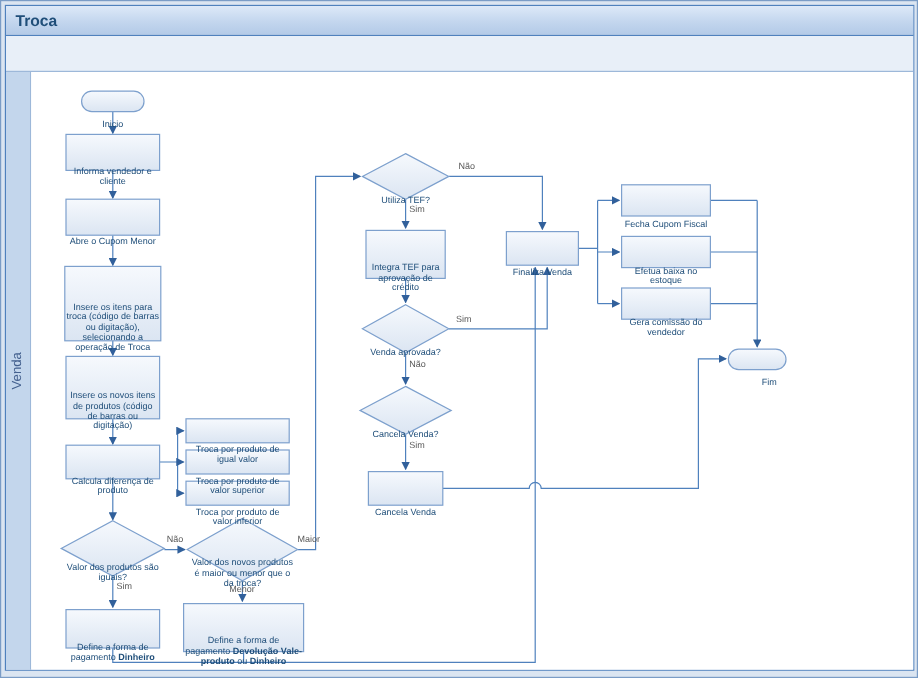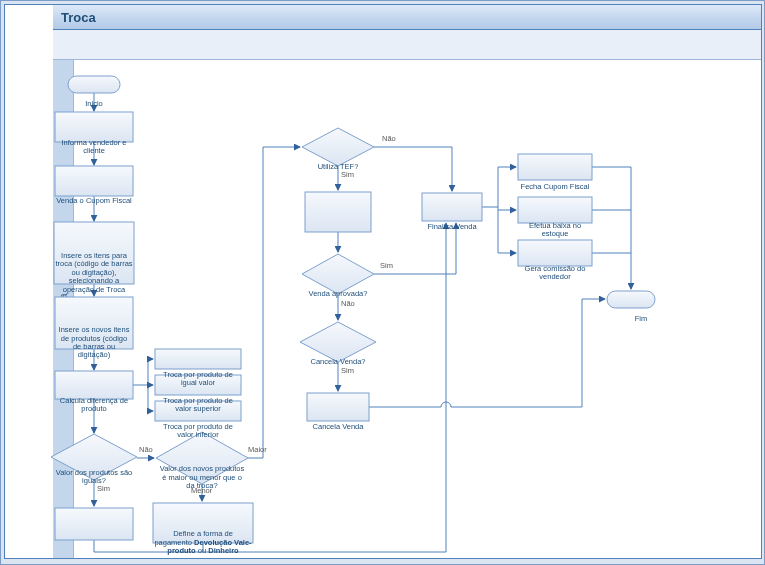--- a/index.html
+++ b/index.html
@@ -4,21 +4,21 @@
 <style>
   html,body { margin:0; padding:0; }
   .screen {
     position:relative; width:765px; height:565px;
     background:#dbe5f1; overflow:hidden; box-sizing:border-box;
     border:1px solid #7a9cc6;
     font-family:"Liberation Sans", sans-serif;
   }
   .pool {
     position:absolute; left:3px; top:3px; width:758px; height:555px;
-    border:1px solid #4f81bd; background:#fff; box-sizing:border-box;padding-left:48px;
+    border:1px solid #4f81bd; background:#fff; box-sizing:border-box;
   }
   .pool-header {
     height:25px; background:linear-gradient(180deg,#dde9f8 0%,#c3d6ee 55%,#b3cae7 100%);
     border-bottom:1px solid #4f81bd;
     display:flex; align-items:center; padding-left:8px; box-sizing:border-box;
   }
   .pool-title { font-size:13px; font-weight:bold; color:#1f4e79; }
   .band { height:30px; background:#e8eff8; border-bottom:1px solid #9db8d9; box-sizing:border-box; }
   .lane { display:flex; height:498px; }
   .lane-label {
@@ -128,21 +128,21 @@
     </g>
   </svg>
 
   <div class="node" style="left:67px;top:75px;width:52px;height:17px">
       <span class="txt">Inicio</span>
     </div>
   <div class="node" style="left:54px;top:111px;width:78px;height:30px">
       <span class="txt">Informa vendedor e cliente</span>
     </div>
   <div class="node" style="left:54px;top:165px;width:78px;height:30px">
-      <span class="txt">Venda o Cupom Fiscal</span>
+      <span class="txt">Abre o Cupom Menor</span>
     </div>
   <div class="node" style="left:53px;top:221px;width:80px;height:62px">
       <span class="txt">Insere os itens para troca (código de barras ou digitação), selecionando a operação de Troca</span>
     </div>
   <div class="node" style="left:54px;top:296px;width:78px;height:52px">
       <span class="txt">Insere os novos itens de produtos (código de barras ou digitação)</span>
     </div>
   <div class="node" style="left:54px;top:370px;width:78px;height:28px">
       <span class="txt">Calcula diferença de produto</span>
     </div>
@@ -154,25 +154,31 @@
     </div>
   <div class="node" style="left:154px;top:400px;width:86px;height:20px">
       <span class="txt">Troca por produto de valor inferior</span>
     </div>
   <div class="node" style="left:50px;top:433px;width:86px;height:46px">
       <span class="txt">Valor dos produtos são iguais?</span>
     </div>
   <div class="node" style="left:155px;top:431px;width:92px;height:52px">
       <span class="txt">Valor dos novos produtos é maior ou menor que o da troca?</span>
     </div>
+  <div class="node" style="left:54px;top:507px;width:78px;height:32px">
+    <span class="txt"><span>Define a forma de pagamento</span> <b>Dinheiro</b></span>
+  </div>
   <div class="node" style="left:152px;top:502px;width:100px;height:40px">
     <span class="txt"><span>Define a forma de pagamento</span> <b>Devolução Vale-produto</b> <span>ou</span> <b>Dinheiro</b></span>
   </div>
   <div class="node" style="left:301px;top:127px;width:72px;height:38px">
       <span class="txt">Utiliza TEF?</span>
+    </div>
+  <div class="node" style="left:304px;top:191px;width:66px;height:40px">
+      <span class="txt">Integra TEF para aprovação de crédito</span>
     </div>
   <div class="node" style="left:301px;top:253px;width:72px;height:40px">
       <span class="txt">Venda aprovada?</span>
     </div>
   <div class="node" style="left:299px;top:321px;width:76px;height:40px">
       <span class="txt">Cancela Venda?</span>
     </div>
   <div class="node" style="left:306px;top:392px;width:62px;height:28px">
       <span class="txt">Cancela Venda</span>
     </div>

